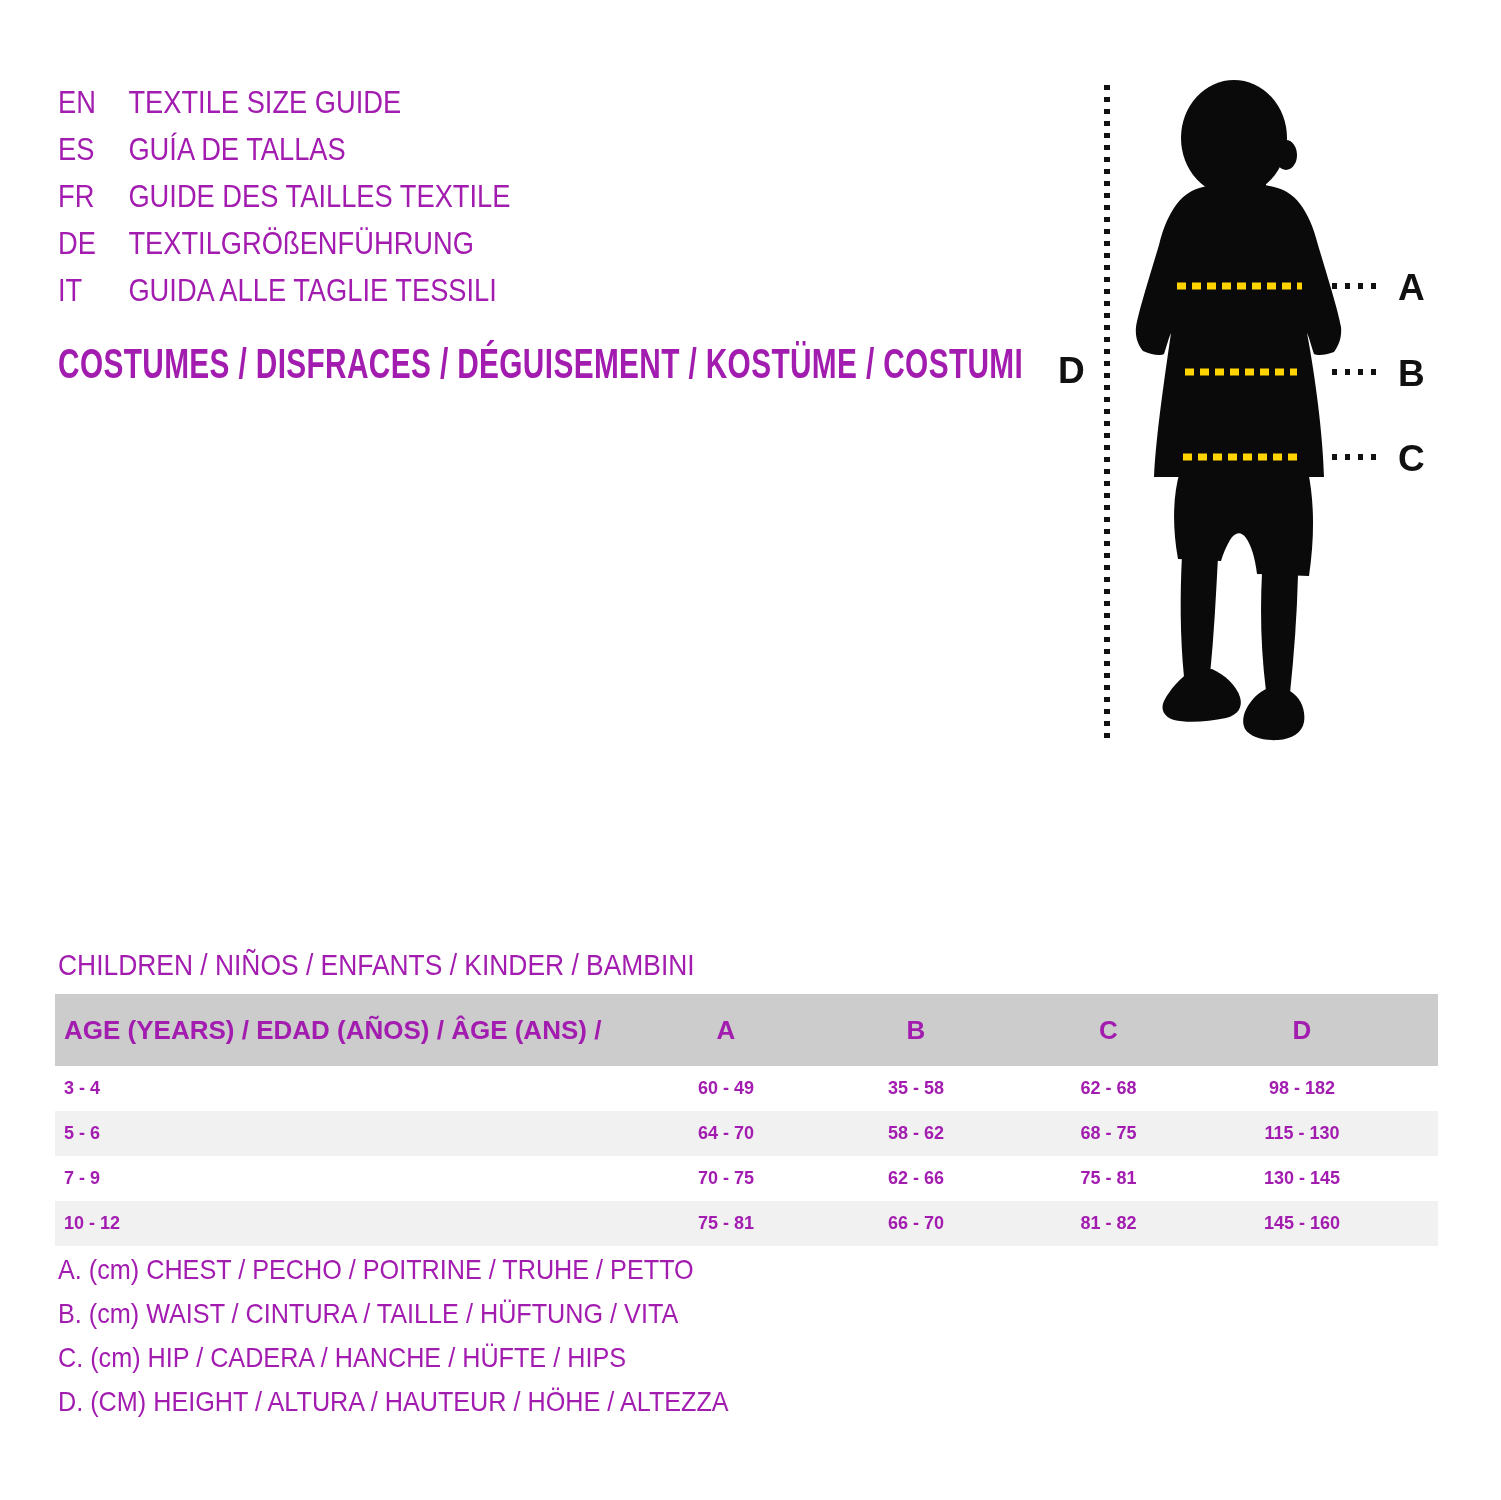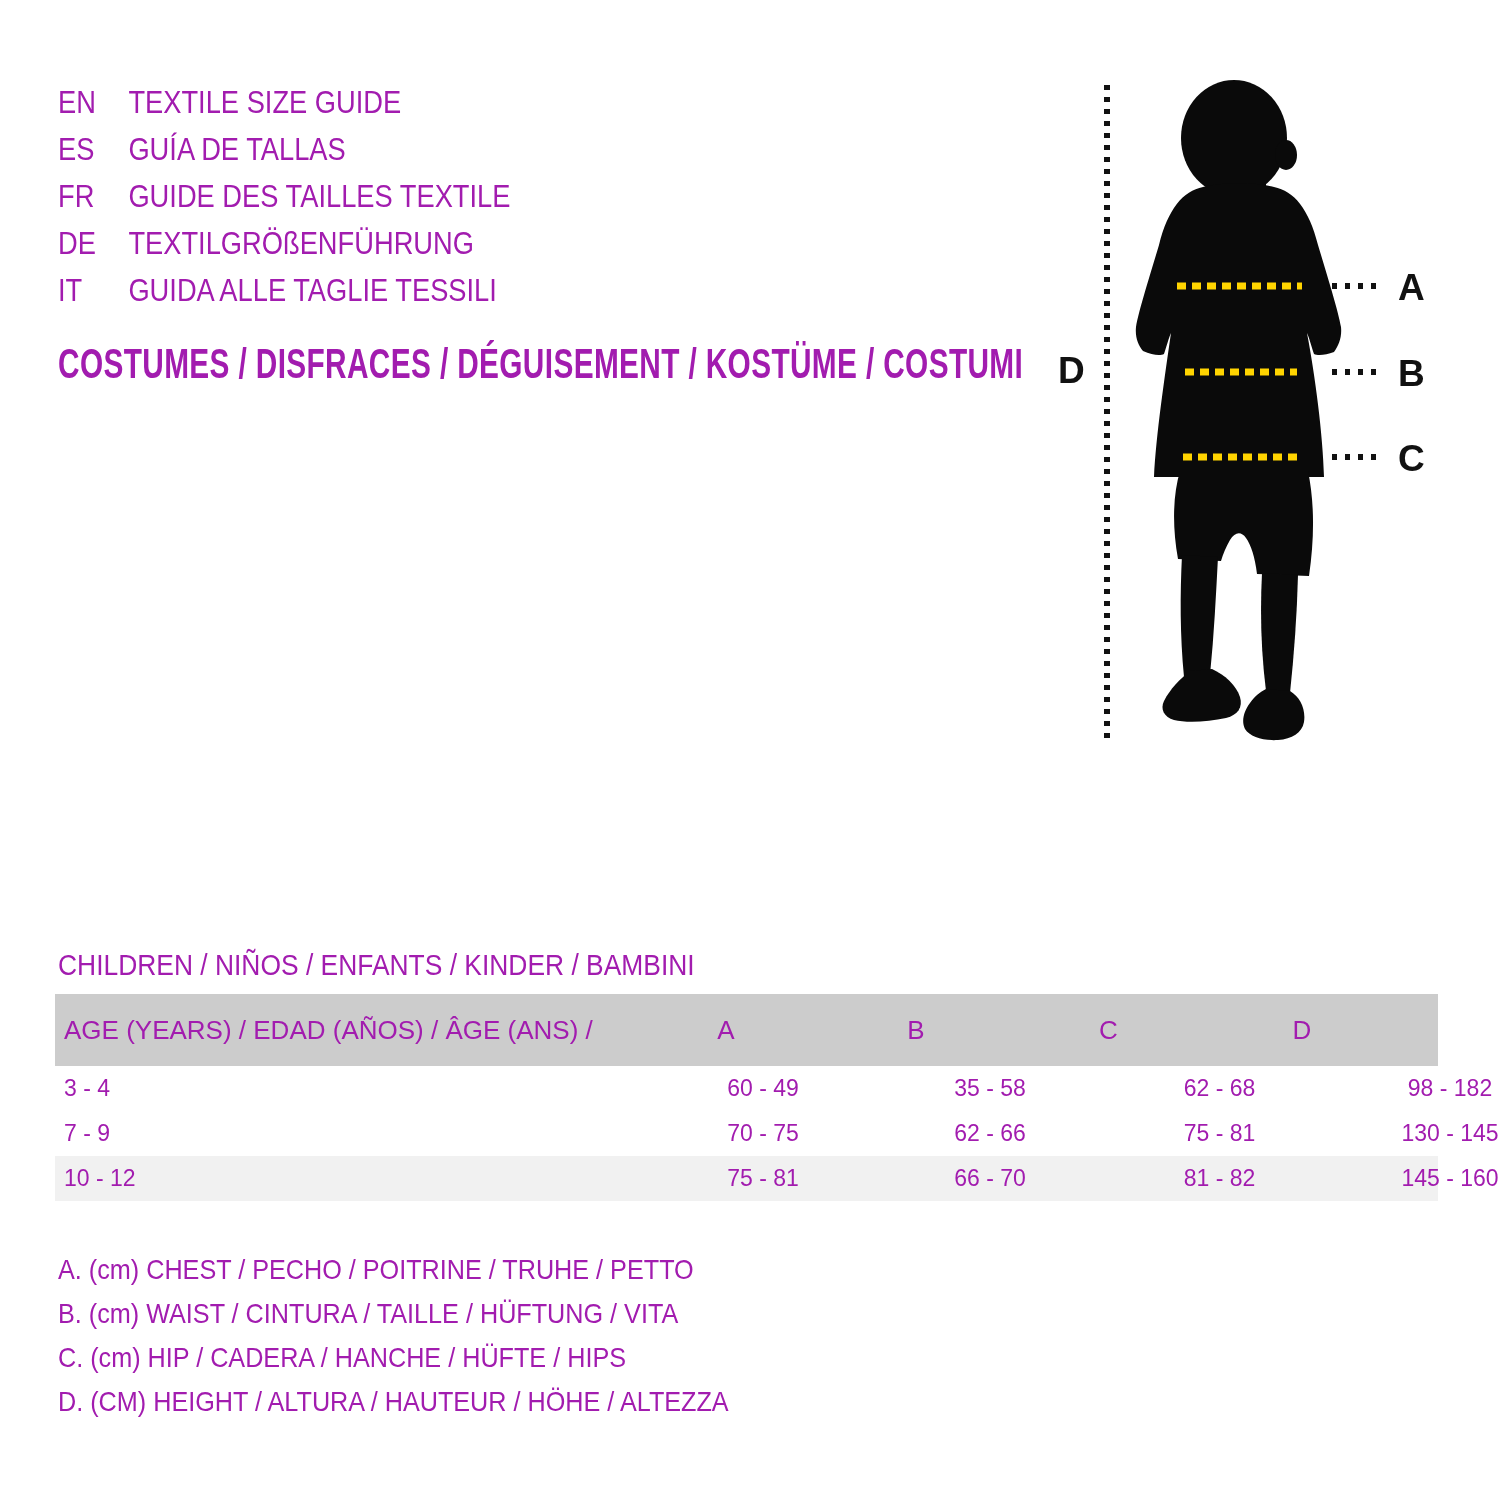--- a/index.html
+++ b/index.html
@@ -58,37 +58,37 @@
     white-space: nowrap;
     transform: scaleX(0.88);
     transform-origin: 0 0;
   }
   
   .size-table {
     position: absolute;
     left: 55px;
     top: 994px;
     width: 1383px;
+    font-weight: bold;
   }
   .t-row {
     display: grid;
     grid-template-columns: 576px 190px 190px 195px 232px;
     align-items: center;
   }
   .t-header {
     background: #cccccc;
     height: 72px;
     font-size: 26px;
   }
   .t-header .age-head { line-height: 30px; padding-left: 9px; }
   .t-data {
     height: 45px;
     line-height: 35px;
-    font-size: 23px;
-    gap: 37px;
+    font-size: 18px;
   }
   .t-data.stripe { background: #f1f1f1; }
   .cell-age { padding-left: 9px; text-align: left; }
   .cell-num { text-align: center; }
   .col-d { padding-right: 40px; }
   .t-header .cell-num { text-align: center; }
   
   .legend {
     position: absolute;
     left: 58px;
@@ -229,20 +229,27 @@
       <div class="cell-num col-d">D</div>
     </div>
 
     <div class="t-row t-data">
       <div class="cell-age">3 - 4</div>
       <div class="cell-num">60 - 49</div>
       <div class="cell-num">35 - 58</div>
       <div class="cell-num">62 - 68</div>
       <div class="cell-num col-d">98 - 182</div>
     </div>
+    <div class="t-row t-data stripe">
+      <div class="cell-age">5 - 6</div>
+      <div class="cell-num">64 - 70</div>
+      <div class="cell-num">58 - 62</div>
+      <div class="cell-num">68 - 75</div>
+      <div class="cell-num col-d">115 - 130</div>
+    </div>
     <div class="t-row t-data">
       <div class="cell-age">7 - 9</div>
       <div class="cell-num">70 - 75</div>
       <div class="cell-num">62 - 66</div>
       <div class="cell-num">75 - 81</div>
       <div class="cell-num col-d">130 - 145</div>
     </div>
     <div class="t-row t-data stripe">
       <div class="cell-age">10 - 12</div>
       <div class="cell-num">75 - 81</div>

